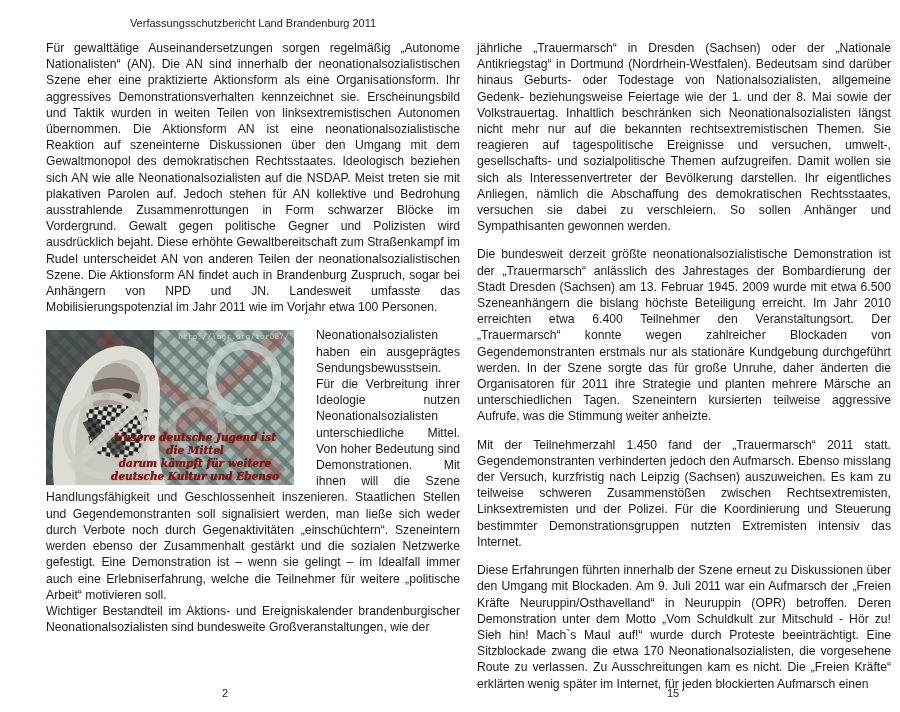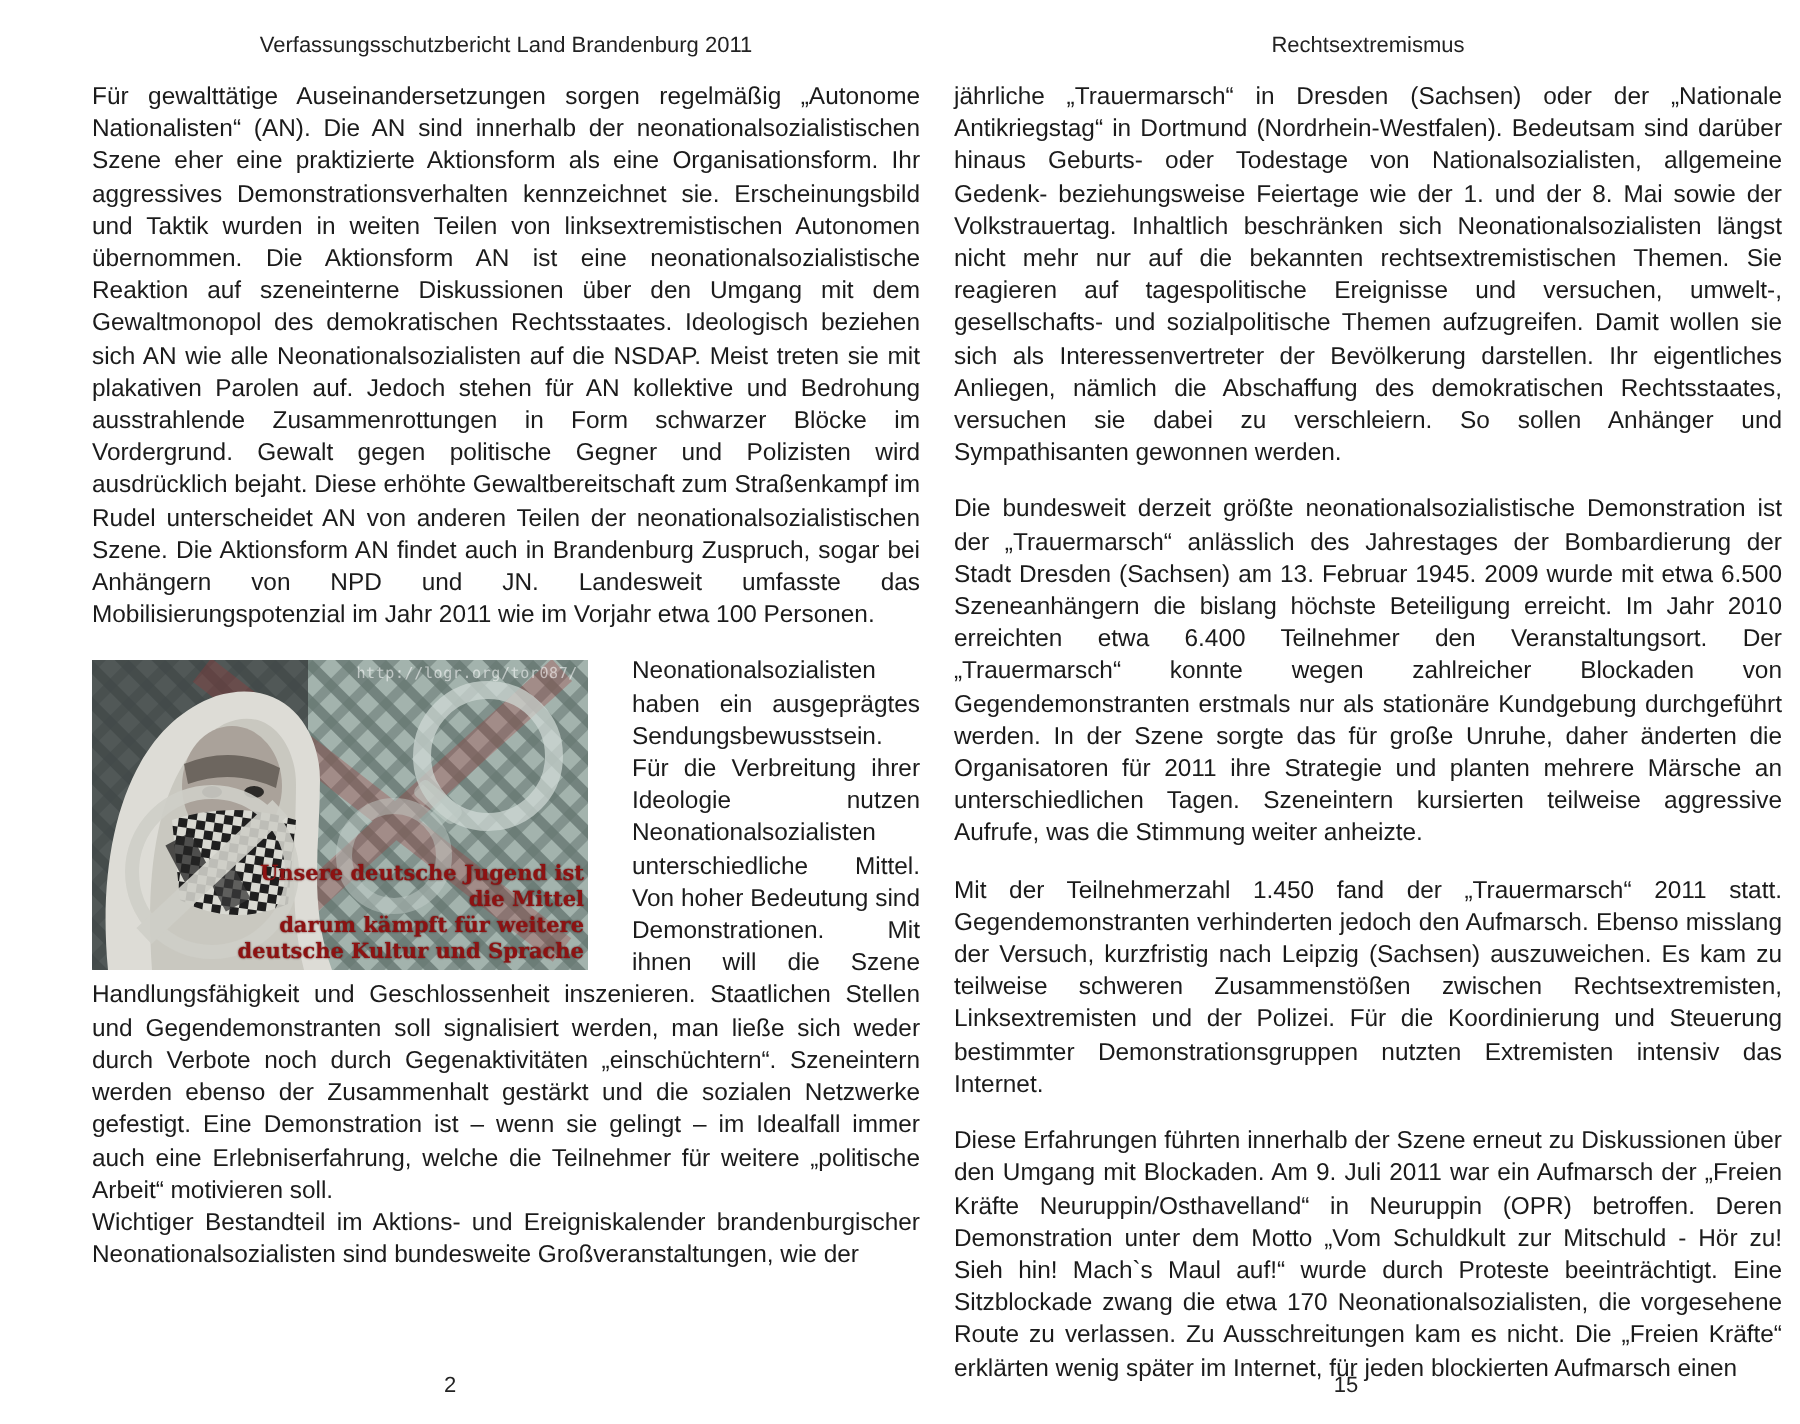--- a/index.html
+++ b/index.html
@@ -55,23 +55,24 @@
   }
   .propaganda-image svg { position: absolute; inset: 0; display: block; }
   .image-watermark {
     position: absolute; top: 2px; right: 5px;
     font-size: 7.5px; letter-spacing: 0.3px;
     color: rgba(255,255,255,0.55);
     font-family: "DejaVu Sans Mono", monospace;
   }
   .image-slogan {
     position: absolute; left: 52px; right: 2px; bottom: 2px;
-    text-align: right;
+    text-align: center;
     font-family: "DejaVu Serif", serif;
     font-weight: bold;
+    font-style: italic;
     color: #8d1212;
     text-shadow: 0 0 1px rgba(60,0,0,0.8);
     font-size: 10.5px; line-height: 13px;
   }
   .image-slogan span { display: block; }
 </style>
 </head>
 <body>
 
 <div class="spread">
@@ -135,35 +136,34 @@
               <line x1="26" y1="138" x2="94" y2="74" stroke="#cfcfc8" stroke-width="11"></line>
             </g>
           </svg>
 
           <div class="image-watermark">http://logr.org/tor087/</div>
 
           <div class="image-slogan">
             <span>Unsere deutsche Jugend ist</span>
             <span>die Mittel</span>
             <span>darum kämpft für weitere</span>
-            <span>deutsche Kultur und Sprache</span>
+            <span>deutsche Kultur und Ebenso</span>
           </div>
         </div>
 
         <p>Neonationalsozialisten haben ein ausgeprägtes Sendungsbewusstsein. Für die Verbreitung ihrer Ideologie nutzen Neonationalsozialisten unterschiedliche Mittel. Von hoher Bedeutung sind Demonstrationen. Mit ihnen will die Szene Handlungsfähigkeit und Geschlossenheit inszenieren. Staatlichen Stellen und Gegendemonstranten soll signalisiert werden, man ließe sich weder durch Verbote noch durch Gegenaktivitäten „einschüchtern“. Szeneintern werden ebenso der Zusammenhalt gestärkt und die sozialen Netzwerke gefestigt. Eine Demonstration ist – wenn sie gelingt – im Idealfall immer auch eine Erlebniserfahrung, welche die Teilnehmer für weitere „politische Arbeit“ motivieren soll.</p>
       </div>
 
       <p style="clear:none">Wichtiger Bestandteil im Aktions- und Ereigniskalender brandenburgischer Neonationalsozialisten sind bundesweite Großveranstaltungen, wie der</p>
     </div>
 
     <div class="page-number">2</div>
   </div>
 
   <div class="page page-right">
-    <div class="running-header">Rechtsextremismus</div>
 
     <div class="page-body">
       <p>jährliche „Trauermarsch“ in Dresden (Sachsen) oder der „Nationale Antikriegstag“ in Dortmund (Nordrhein-Westfalen). Bedeutsam sind darüber hinaus Geburts- oder Todestage von Nationalsozialisten, allgemeine Gedenk- beziehungsweise Feiertage wie der 1. und der 8. Mai sowie der Volkstrauertag. Inhaltlich beschränken sich Neonationalsozialisten längst nicht mehr nur auf die bekannten rechtsextremistischen Themen. Sie reagieren auf tagespolitische Ereignisse und versuchen, umwelt-, gesellschafts- und sozialpolitische Themen aufzugreifen. Damit wollen sie sich als Interessenvertreter der Bevölkerung darstellen. Ihr eigentliches Anliegen, nämlich die Abschaffung des demokratischen Rechtsstaates, versuchen sie dabei zu verschleiern. So sollen Anhänger und Sympathisanten gewonnen werden.</p>
       <p>Die bundesweit derzeit größte neonationalsozialistische Demonstration ist der „Trauermarsch“ anlässlich des Jahrestages der Bombardierung der Stadt Dresden (Sachsen) am 13. Februar 1945. 2009 wurde mit etwa 6.500 Szeneanhängern die bislang höchste Beteiligung erreicht. Im Jahr 2010 erreichten etwa 6.400 Teilnehmer den Veranstaltungsort. Der „Trauermarsch“ konnte wegen zahlreicher Blockaden von Gegendemonstranten erstmals nur als stationäre Kundgebung durchgeführt werden. In der Szene sorgte das für große Unruhe, daher änderten die Organisatoren für 2011 ihre Strategie und planten mehrere Märsche an unterschiedlichen Tagen. Szeneintern kursierten teilweise aggressive Aufrufe, was die Stimmung weiter anheizte.</p>
       <p>Mit der Teilnehmerzahl 1.450 fand der „Trauermarsch“ 2011 statt. Gegendemonstranten verhinderten jedoch den Aufmarsch. Ebenso misslang der Versuch, kurzfristig nach Leipzig (Sachsen) auszuweichen. Es kam zu teilweise schweren Zusammenstößen zwischen Rechtsextremisten, Linksextremisten und der Polizei. Für die Koordinierung und Steuerung bestimmter Demonstrationsgruppen nutzten Extremisten intensiv das Internet.</p>
       <p>Diese Erfahrungen führten innerhalb der Szene erneut zu Diskussionen über den Umgang mit Blockaden. Am 9. Juli 2011 war ein Aufmarsch der „Freien Kräfte Neuruppin/Osthavelland“ in Neuruppin (OPR) betroffen. Deren Demonstration unter dem Motto „Vom Schuldkult zur Mitschuld - Hör zu! Sieh hin! Mach`s Maul auf!“ wurde durch Proteste beeinträchtigt. Eine Sitzblockade zwang die etwa 170 Neonationalsozialisten, die vorgesehene Route zu verlassen. Zu Ausschreitungen kam es nicht. Die „Freien Kräfte“ erklärten wenig später im Internet, für jeden blockierten Aufmarsch einen</p>
     </div>
 
     <div class="page-number">15</div>
   </div>

